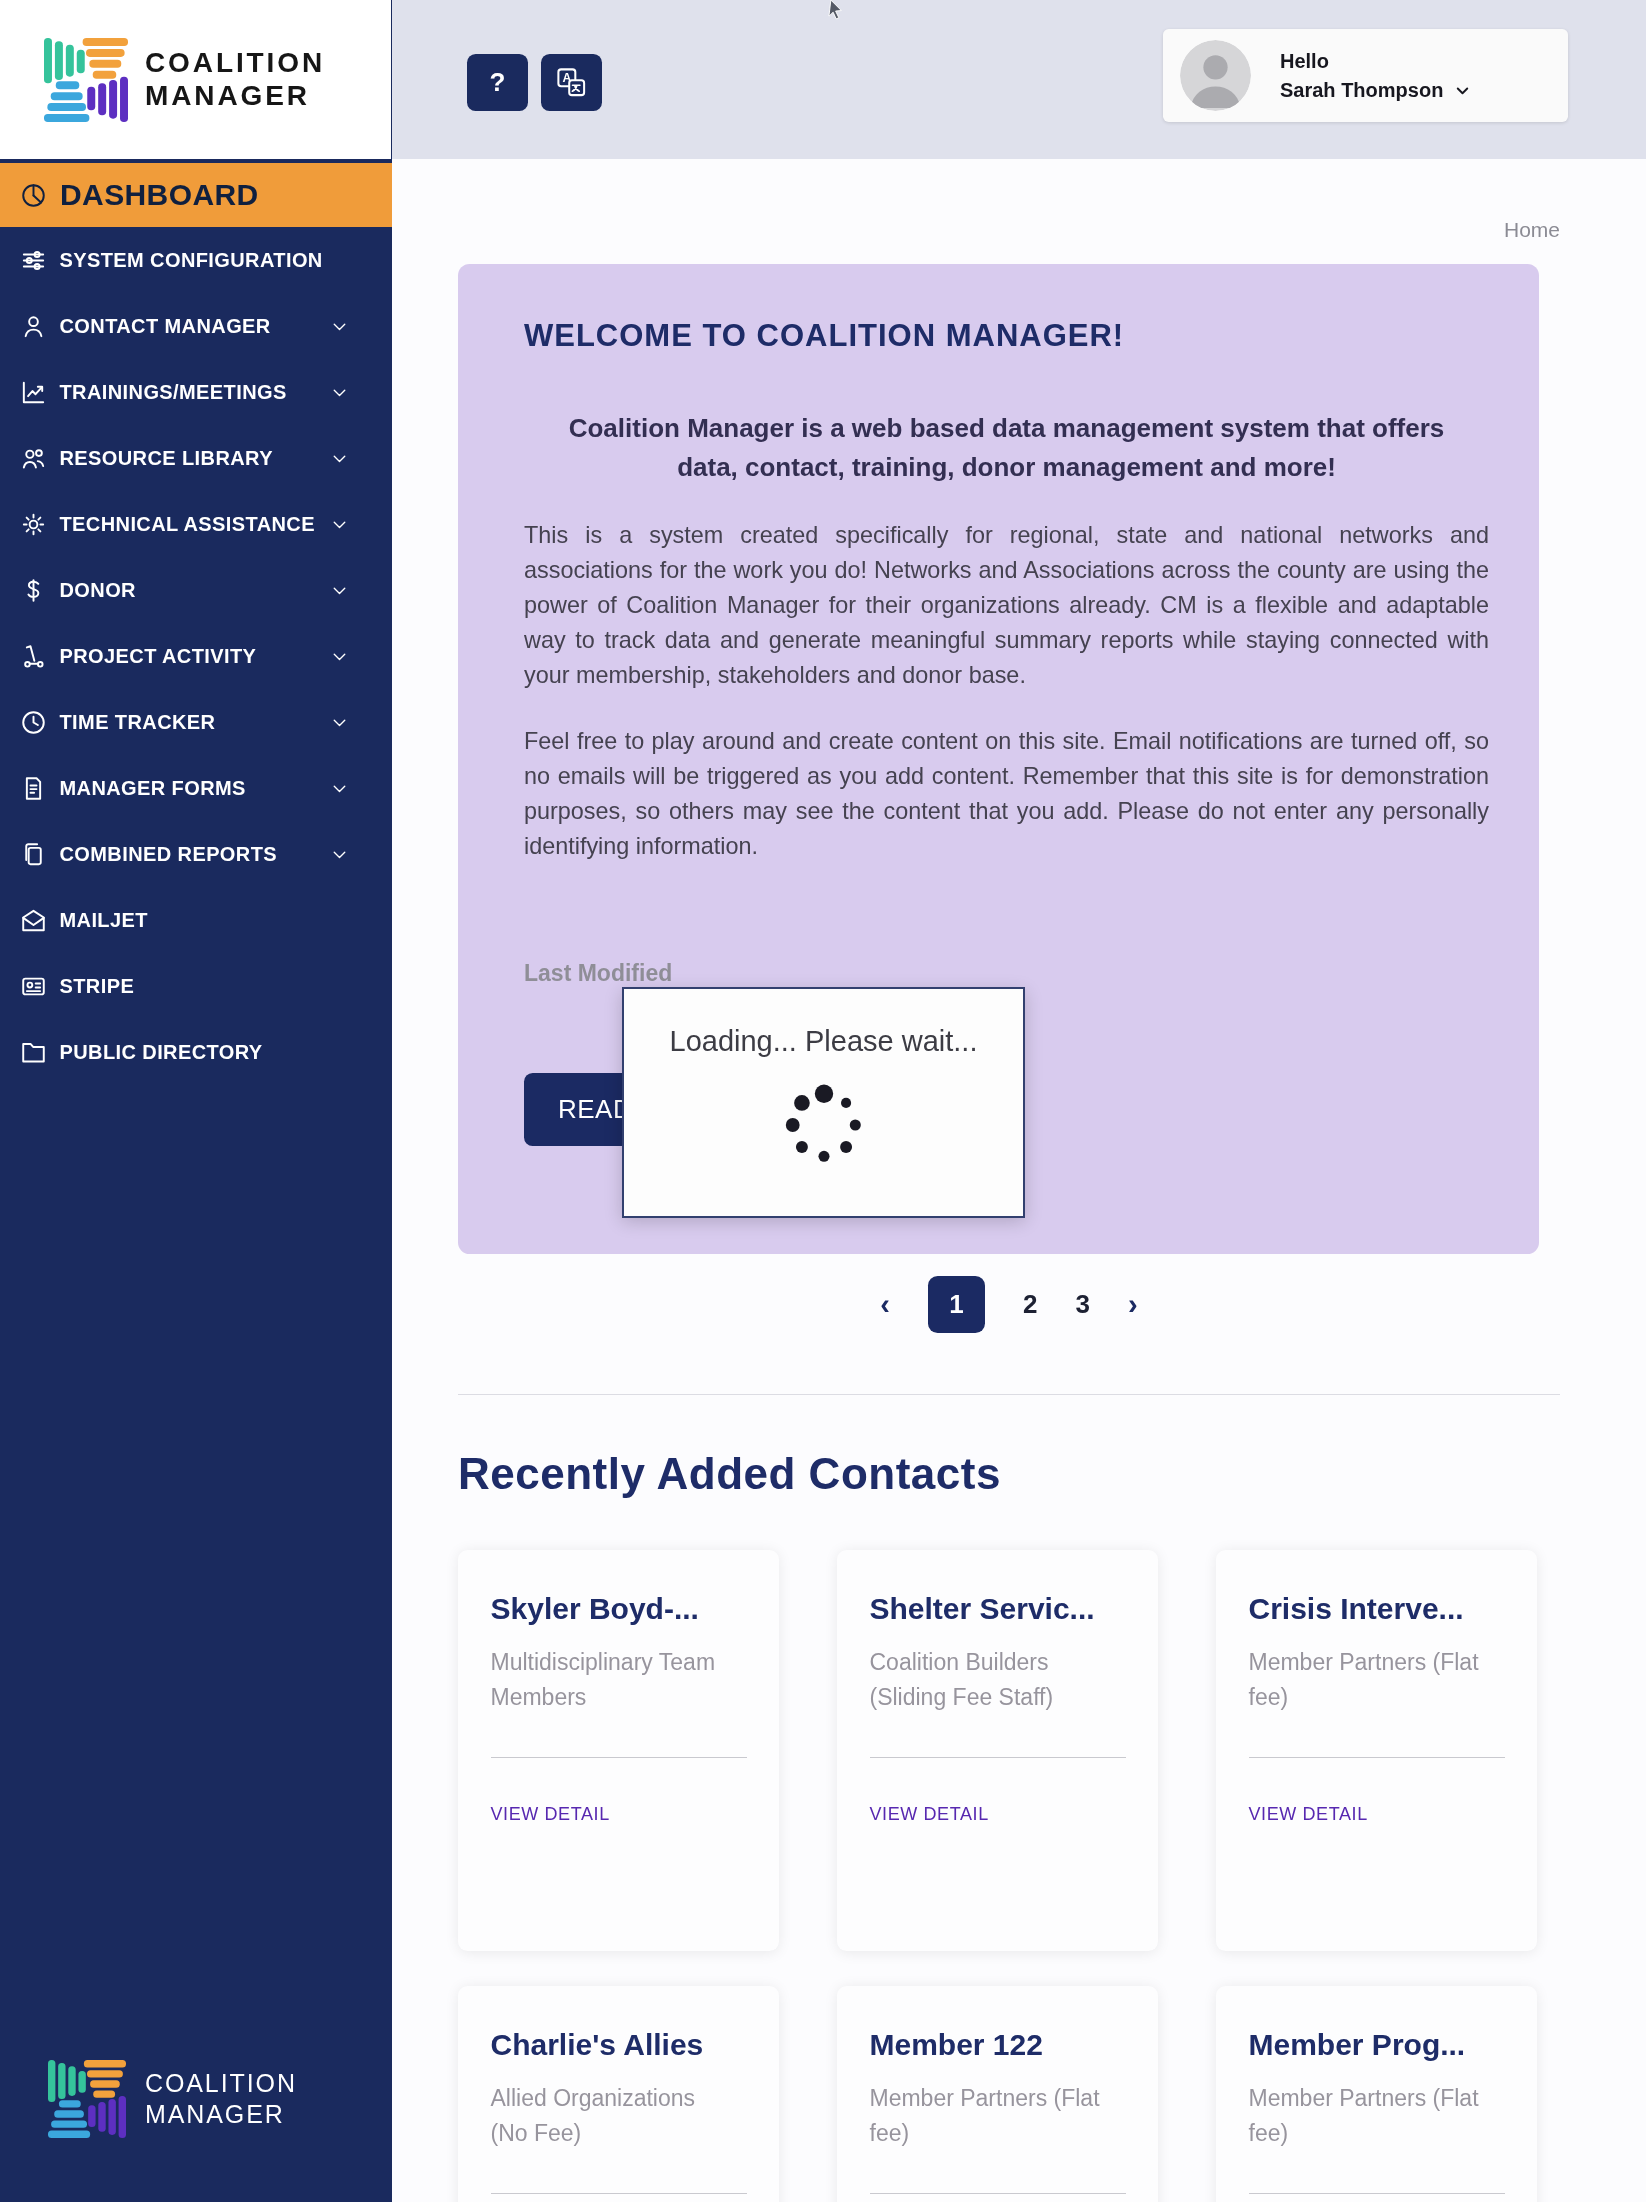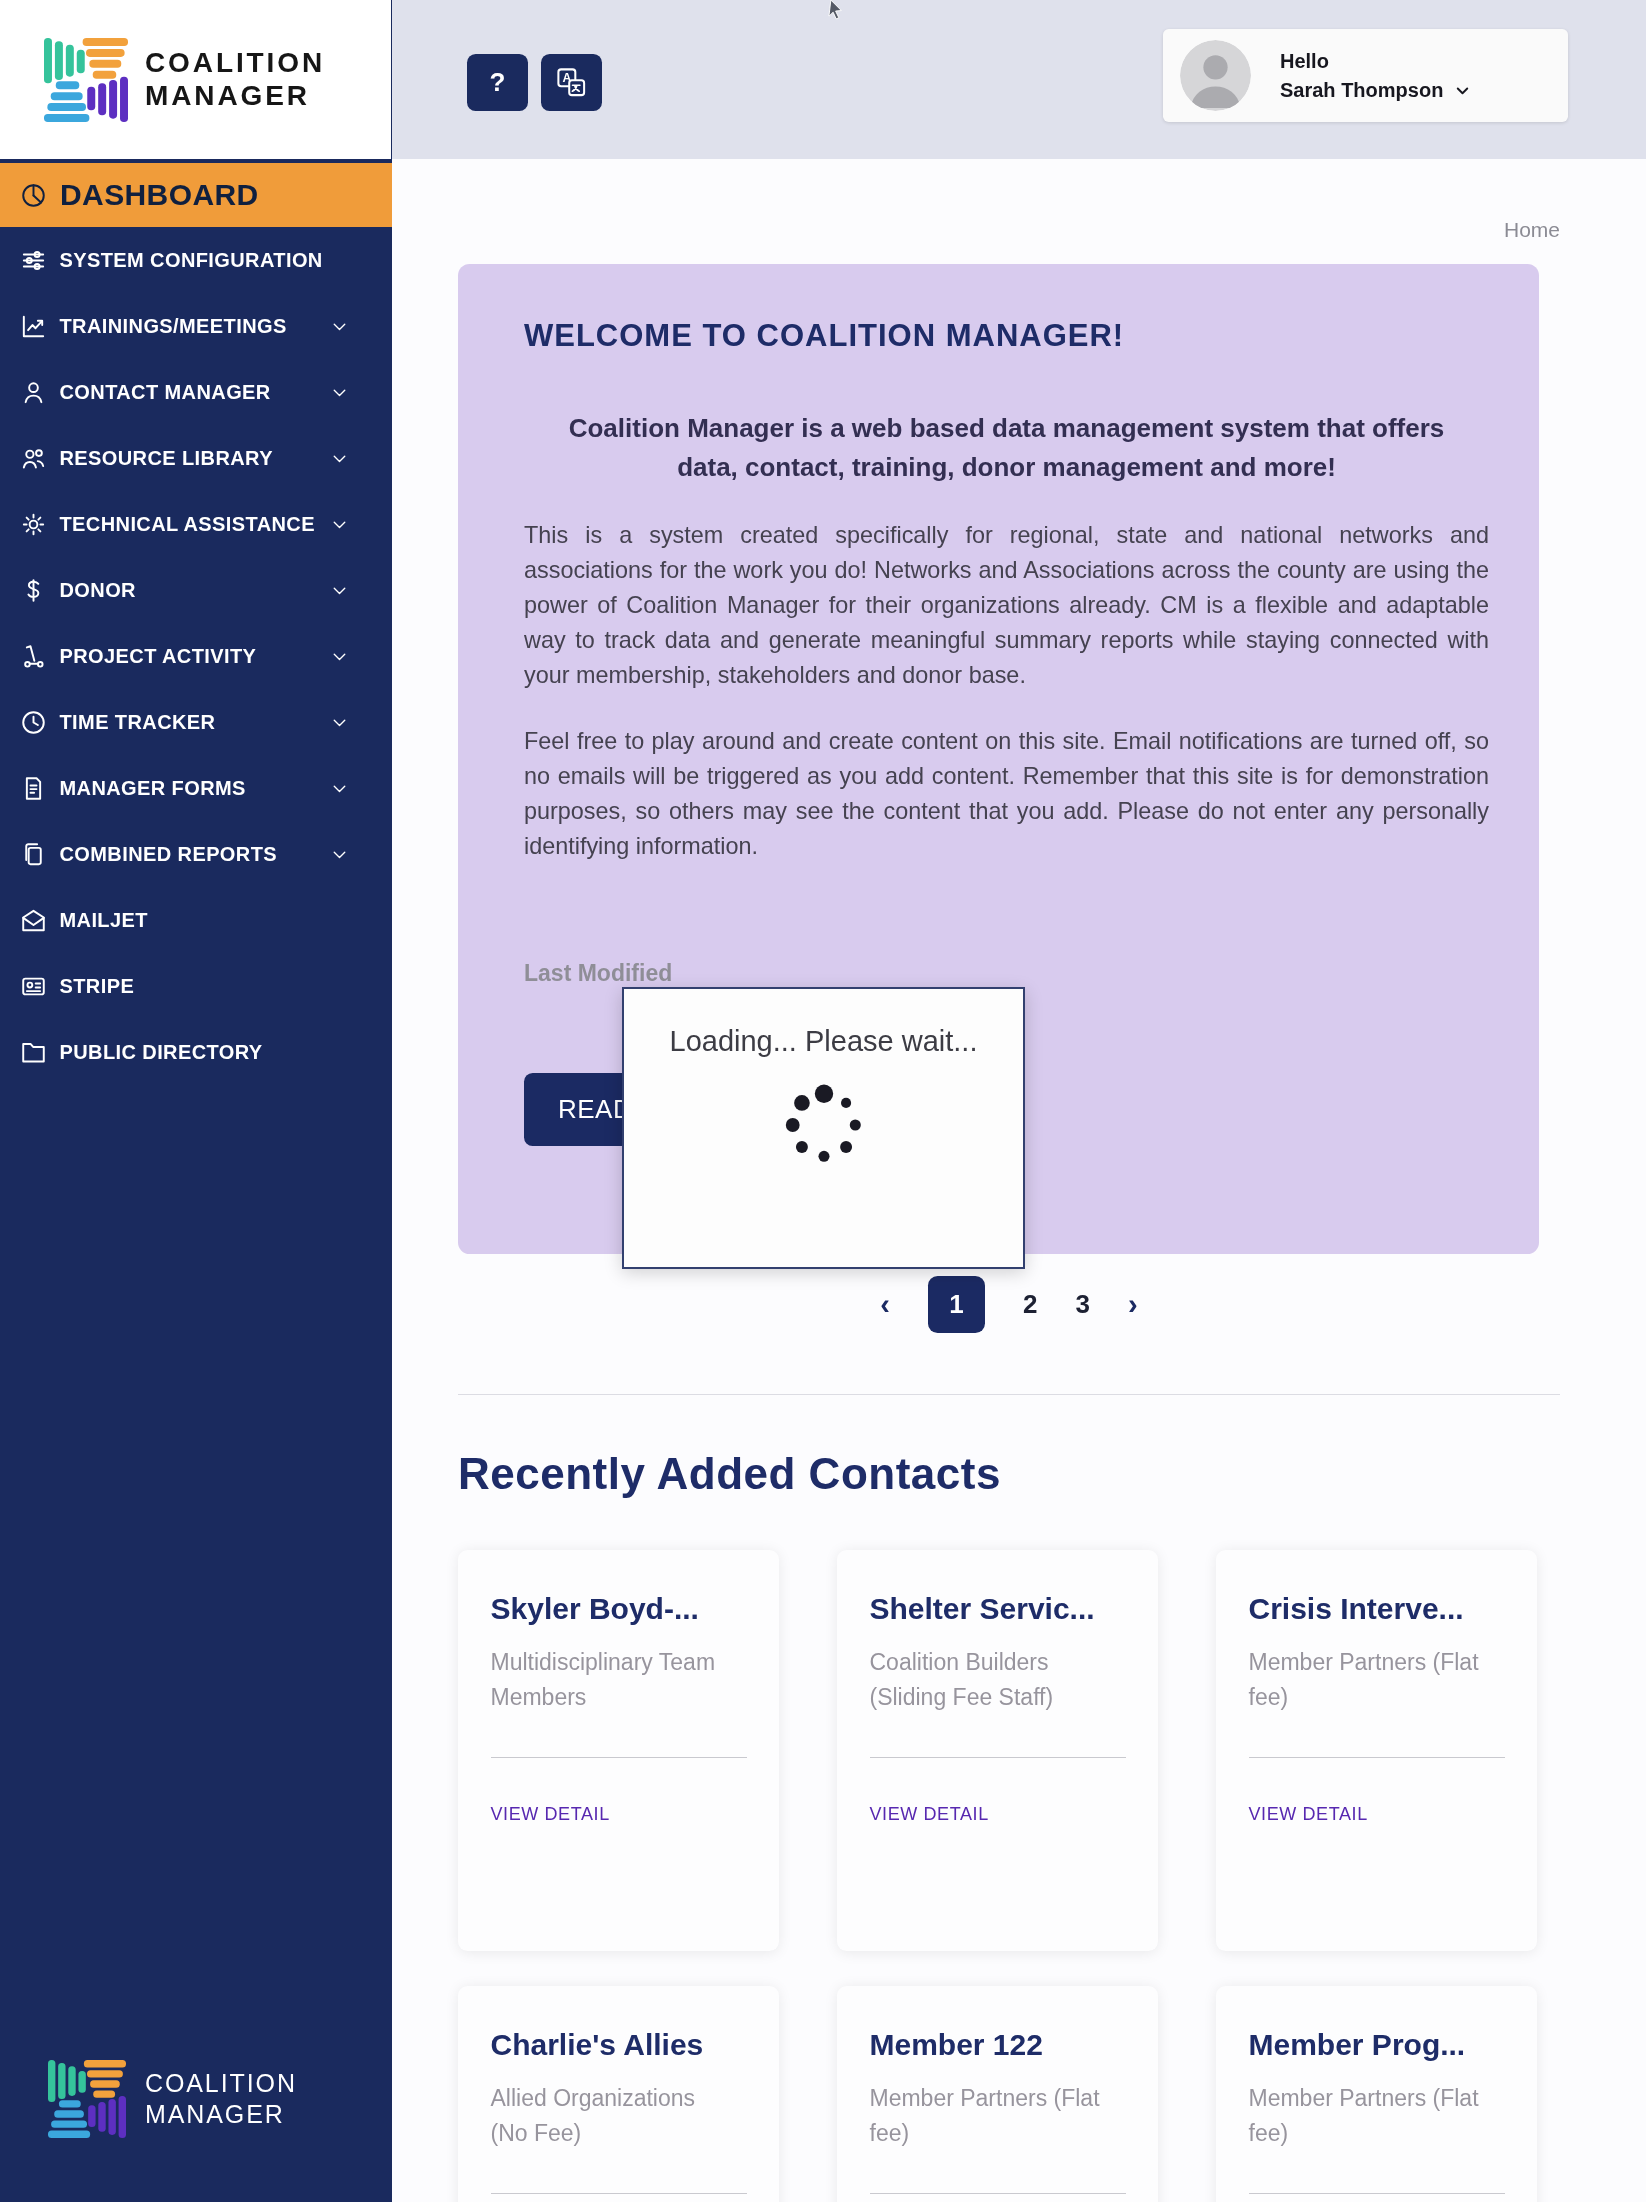--- a/index.html
+++ b/index.html
@@ -66,21 +66,21 @@
     font-weight:bold; color:#332f52; line-height:39px; }
   .welcome-p { margin-top:31px; font-size:23.4px; line-height:35px; color:#454250;
     text-align:justify; }
   .welcome-p.first { }
   .last-modified { margin-top:96px; font-size:23px; font-weight:bold; color:#8f8e97; }
   .read-btn { display:inline-block; margin-top:86px; background:#1b2a63; color:#fff;
     font-size:26px; letter-spacing:0.5px; padding:21px 34px; border-radius:8.6px;
     border:none; cursor:pointer; font-family:"Liberation Sans",sans-serif; }
 
   
-  .loading-modal { position:absolute; left:622px; top:987px; width:403px; height:282px;
+  .loading-modal { position:absolute; left:622px; top:987px; width:403px; height:231px;
     background:#fdfdfd; border:2.9px solid #32406f; box-shadow:0 3.8px 17px rgba(0,0,0,.18);
     z-index:20; text-align:center; }
   .loading-text { margin-top:36px; font-size:29px; color:#3c3c44; }
   .spinner { margin-top:21px; width:92px; height:92px; display:inline-block; }
 
   
   .pagination { position:absolute; left:66px; top:1116px; width:1102px; height:59px;
     display:flex; align-items:center; justify-content:center; gap:38px; }
   .pg-chev { font-size:29px; font-weight:bold; color:#1b2a63; cursor:pointer; }
   .pg-num { font-size:26px; font-weight:bold; color:#1d2133; cursor:pointer; }
@@ -141,39 +141,39 @@
               <circle cx="8.5" cy="12" r="2.1" fill="#1a2a5e"></circle>
               <circle cx="15" cy="17" r="2.1" fill="#1a2a5e"></circle>
             </svg>
         </span>
         <span class="nav-label">SYSTEM CONFIGURATION</span>
       </div>
 
       <div class="nav-item">
         <span class="nav-ic">
           <svg viewBox="0 0 24 24">
+              <circle cx="12" cy="8" r="3.6"></circle>
+              <path d="M5.5 20c.7-3.6 3.4-5.4 6.5-5.4s5.8 1.8 6.5 5.4"></path>
+            </svg>
+        </span>
+        <span class="nav-label">CONTACT MANAGER</span>
+        <span class="nav-chev"><svg viewBox="0 0 24 24">
+              <path d="M6 9.5l6 6 6-6"></path>
+            </svg></span>
+      </div>
+
+      <div class="nav-item">
+        <span class="nav-ic">
+          <svg viewBox="0 0 24 24">
               <path d="M4 4v16h16"></path>
               <path d="M7.5 15l3.6-4.2 2.6 2.6 5.3-5.9"></path>
               <path d="M15.6 7.2h3.6v3.6"></path>
             </svg>
         </span>
         <span class="nav-label">TRAININGS/MEETINGS</span>
-        <span class="nav-chev"><svg viewBox="0 0 24 24">
-              <path d="M6 9.5l6 6 6-6"></path>
-            </svg></span>
-      </div>
-
-      <div class="nav-item">
-        <span class="nav-ic">
-          <svg viewBox="0 0 24 24">
-              <circle cx="12" cy="8" r="3.6"></circle>
-              <path d="M5.5 20c.7-3.6 3.4-5.4 6.5-5.4s5.8 1.8 6.5 5.4"></path>
-            </svg>
-        </span>
-        <span class="nav-label">CONTACT MANAGER</span>
         <span class="nav-chev"><svg viewBox="0 0 24 24">
               <path d="M6 9.5l6 6 6-6"></path>
             </svg></span>
       </div>
 
       <div class="nav-item">
         <span class="nav-ic">
           <svg viewBox="0 0 24 24">
               <circle cx="9" cy="8.5" r="3"></circle>
               <circle cx="16.5" cy="7.5" r="2.4"></circle>

